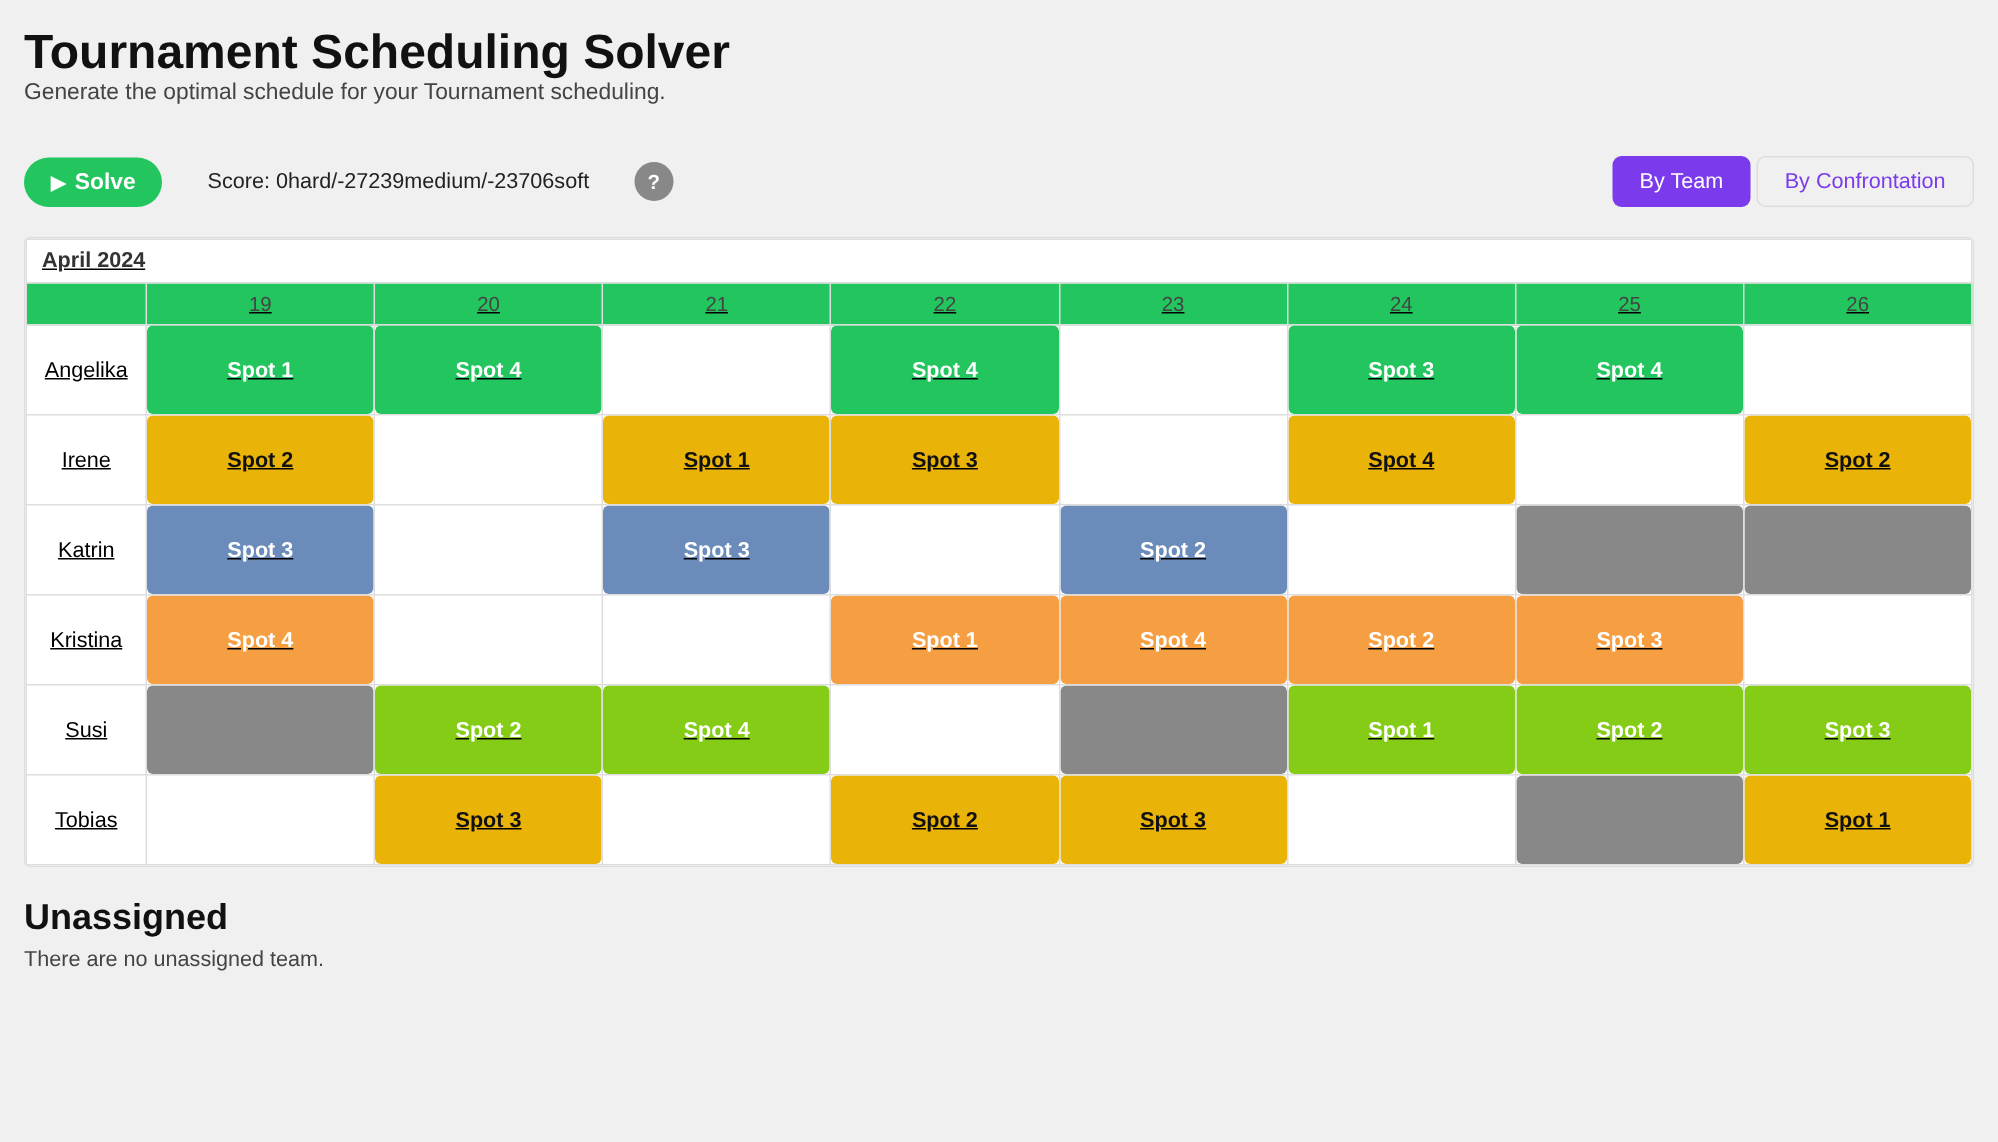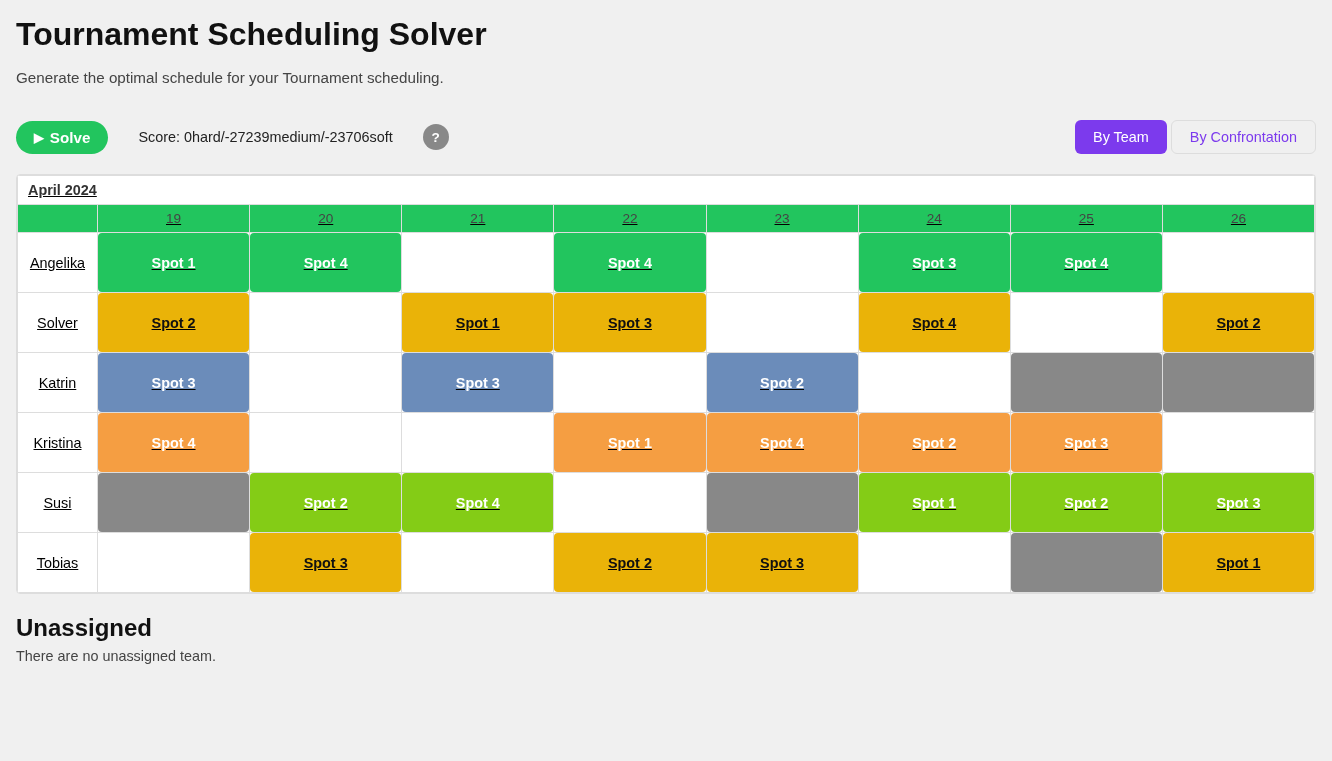--- a/index.html
+++ b/index.html
@@ -1,17 +1,17 @@
 <!DOCTYPE html>
 <html><head>
   <meta charset="utf-8">
   <style>
     * { box-sizing: border-box; margin: 0; padding: 0; }
     body { font-family: Arial, sans-serif; background: #f0f0f0; padding: 16px; }
-    h1 { font-size: 2rem; font-weight: bold; margin-bottom: 16px; color: #111; }
+    h1 { font-size: 2rem; font-weight: bold; margin-bottom: 0; color: #111; }
     .subtitle { font-size: 0.95rem; color: #444; margin-bottom: 34px; }
     .toolbar { display: flex; align-items: center; gap: 30px; margin-bottom: 20px; }
     .solve-btn {
       background: #22c55e;
       color: white;
       border: none;
       border-radius: 20px;
       padding: 8px 18px;
       font-size: 0.95rem;
       font-weight: bold;
@@ -152,21 +152,21 @@
           <td class="empty-cell"></td>
           <td class="spot-cell">
             <div class="spot-block spot-green">Spot 3</div>
           </td>
           <td class="spot-cell">
             <div class="spot-block spot-green">Spot 4</div>
           </td>
           <td class="empty-cell"></td>
         </tr>
         <tr>
-          <td class="team-label">Solver</td>
+          <td class="team-label">Irene</td>
           <td class="spot-cell">
             <div class="spot-block spot-yellow">Spot 2</div>
           </td>
           <td class="empty-cell"></td>
           <td class="spot-cell">
             <div class="spot-block spot-yellow">Spot 1</div>
           </td>
           <td class="spot-cell">
             <div class="spot-block spot-yellow">Spot 3</div>
           </td>

